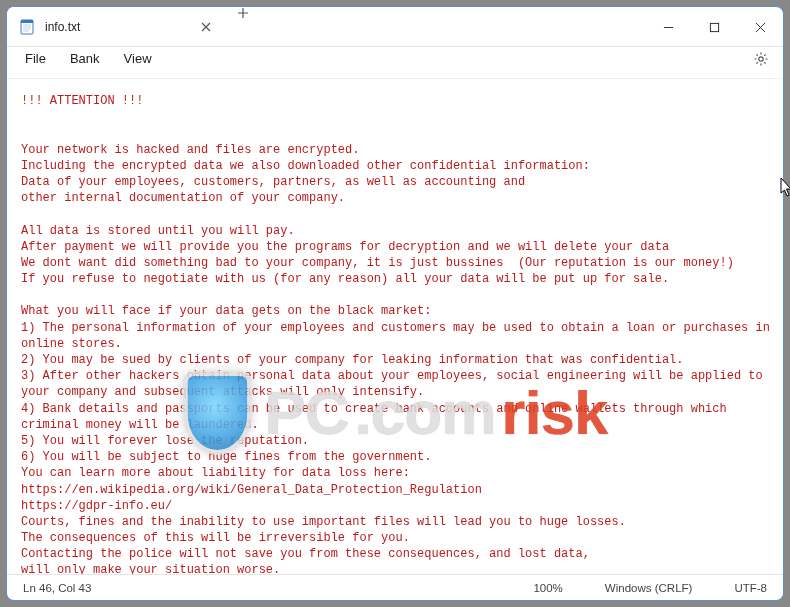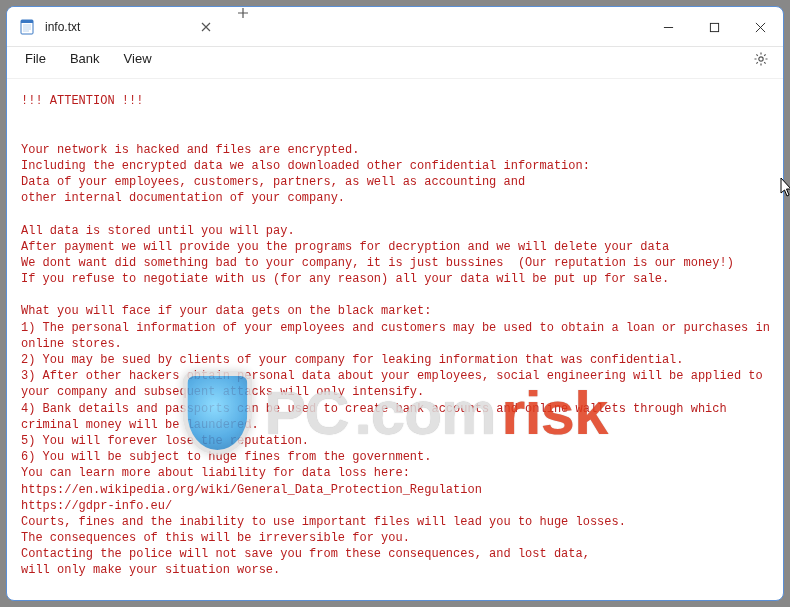--- a/index.html
+++ b/index.html
@@ -217,20 +217,26 @@
 6) You will be subject to huge fines from the government.
 You can learn more about liability for data loss here:
 https://en.wikipedia.org/wiki/General_Data_Protection_Regulation
 https://gdpr-info.eu/
 Courts, fines and the inability to use important files will lead you to huge losses.
 The consequences of this will be irreversible for you.
 Contacting the police will not save you from these consequences, and lost data,
 will only make your situation worse.</div>
   </div>
 
+  <div class="statusbar">
+    <div class="status-cursor status-cell">Ln 46, Col 43</div>
+    <div class="status-cell">100%</div>
+    <div class="status-cell">Windows (CRLF)</div>
+    <div class="status-cell">UTF-8</div>
+  </div>
 
 </div>
 
 <div class="watermark">
   <div class="wm-shield"></div>
   <span class="wm-text">PC</span>
   <span class="wm-text">.com</span>
   <span class="wm-text wm-risk">risk</span>
 </div>
 

